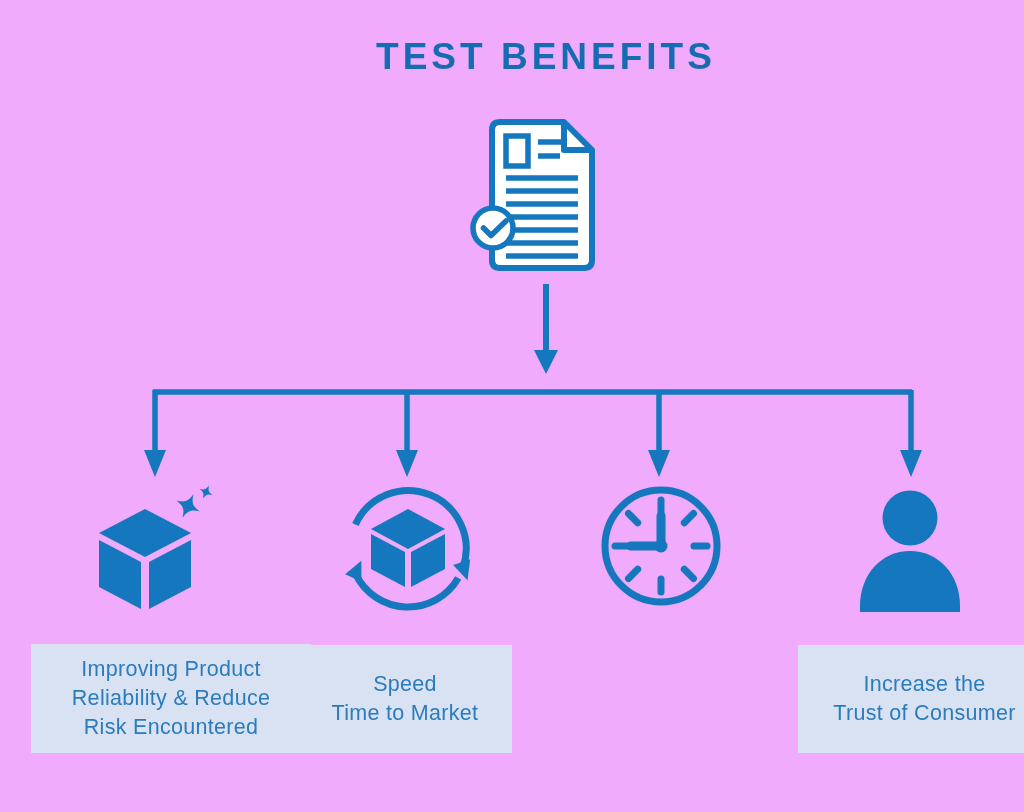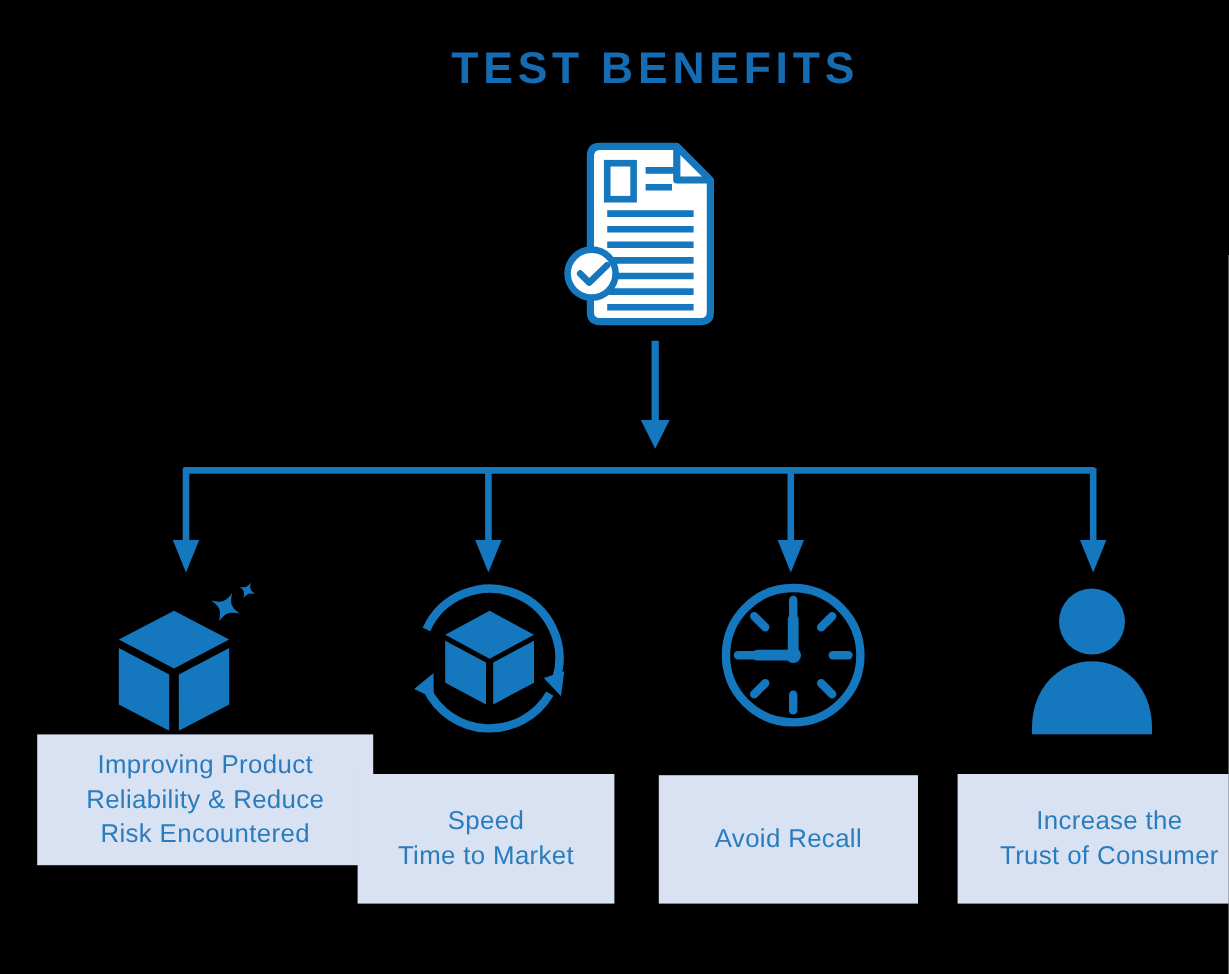--- a/index.html
+++ b/index.html
@@ -3,21 +3,21 @@
 <meta charset="utf-8">
 <style>
   :root{
     --primary:#1577bd;
     --title:#166cb3;
     --box-bg:#d8e2f2;
     --box-text:#2a7cbd;
   }
   html,body{margin:0;padding:0;background:#ffffff;}
   .canvas{
-    position:relative;width:1024px;height:812px;background:#000000;
+    position:relative;width:1024px;height:812px;background:#f0abfc;
     font-family:"Liberation Sans", sans-serif;overflow:hidden;
   }
   .title{
     position:absolute;top:36px;left:546px;transform:translateX(-50%);
     font-size:37px;font-weight:bold;letter-spacing:4px;color:var(--title);
     white-space:nowrap;
   }
   svg{position:absolute;display:block;}
   .ic-fill{fill:var(--primary);}
   .ic-stroke{stroke:var(--primary);fill:none;}
@@ -29,21 +29,21 @@
   .benefit-label{
     color:var(--box-text);font-size:21.5px;line-height:29px;
     white-space:pre-line;letter-spacing:0.3px;
   }
   #doc-icon{left:468px;top:116px;width:132px;height:160px;}
   #connectors{left:0;top:0;width:1024px;height:812px;pointer-events:none;}
   #icon-1{left:95px;top:483px;width:120px;height:126px;}
   #icon-2{left:345px;top:486px;width:126px;height:126px;}
   #icon-3{left:598px;top:483px;width:126px;height:126px;}
   #icon-4{left:858px;top:489px;width:104px;height:123px;}
-  #box-1{left:31px;top:612px;width:280px;height:109px;}
+  #box-1{left:31px;top:644px;width:280px;height:109px;}
   #box-2{left:298px;top:645px;width:214px;height:108px;}
   #box-3{left:549px;top:646px;width:216px;height:107px;}
   #box-4{left:798px;top:645px;width:253px;height:108px;}
 </style>
 </head>
 <body>
 
 <div class="canvas">
 
   <div class="title">TEST BENEFITS</div>
@@ -123,21 +123,18 @@
 
   <div id="box-1" class="benefit-box">
     <div class="benefit-label">Improving Product
 Reliability &amp; Reduce
 Risk Encountered</div>
   </div>
   <div id="box-2" class="benefit-box">
     <div class="benefit-label">Speed
 Time to Market</div>
   </div>
-  <div id="box-3" class="benefit-box">
-    <div class="benefit-label">Avoid Recall</div>
-  </div>
   <div id="box-4" class="benefit-box">
     <div class="benefit-label">Increase the
 Trust of Consumer</div>
   </div>
 
 </div>
 
 </body></html>

